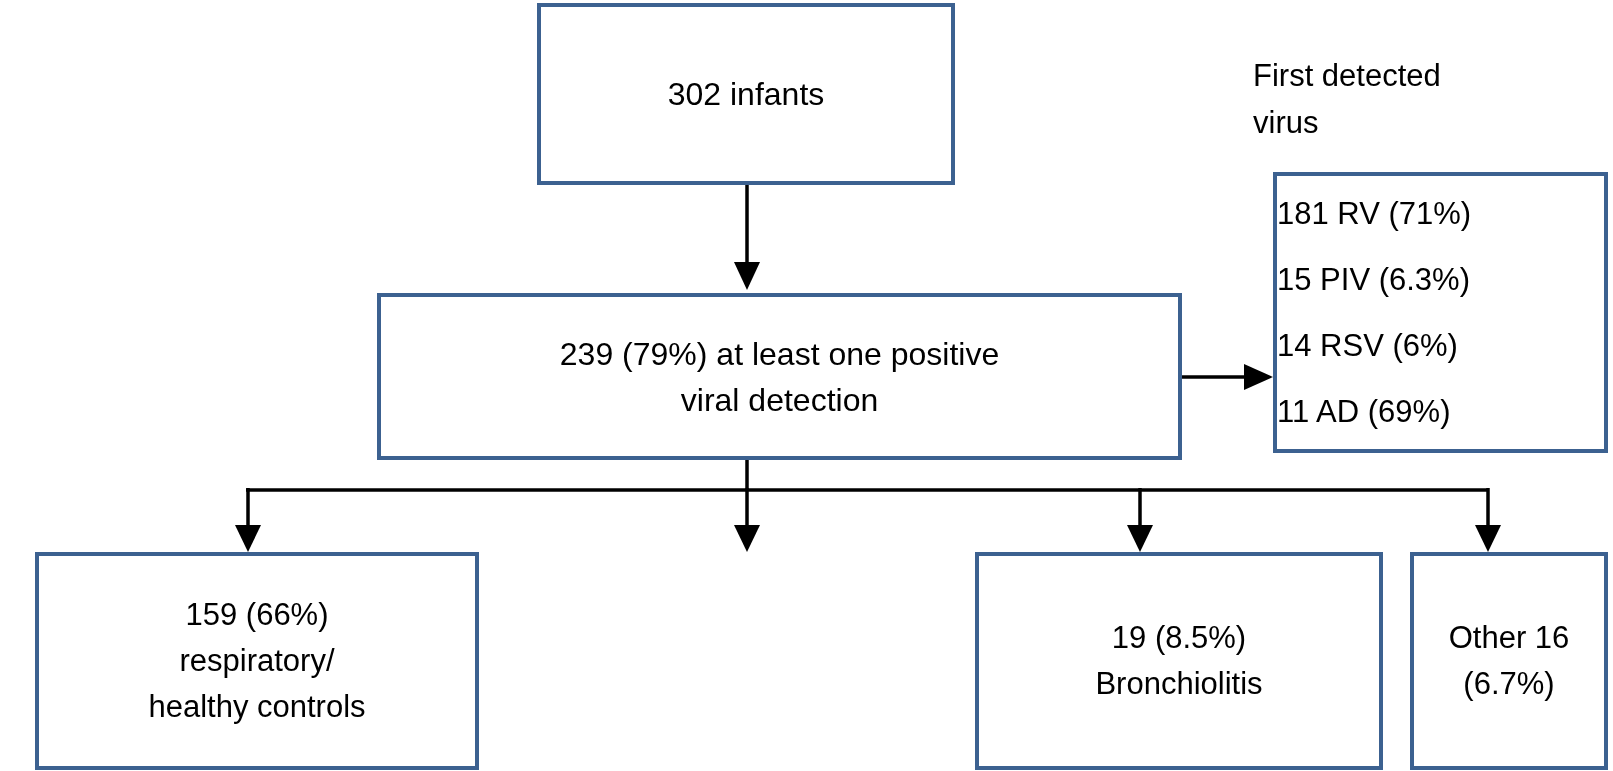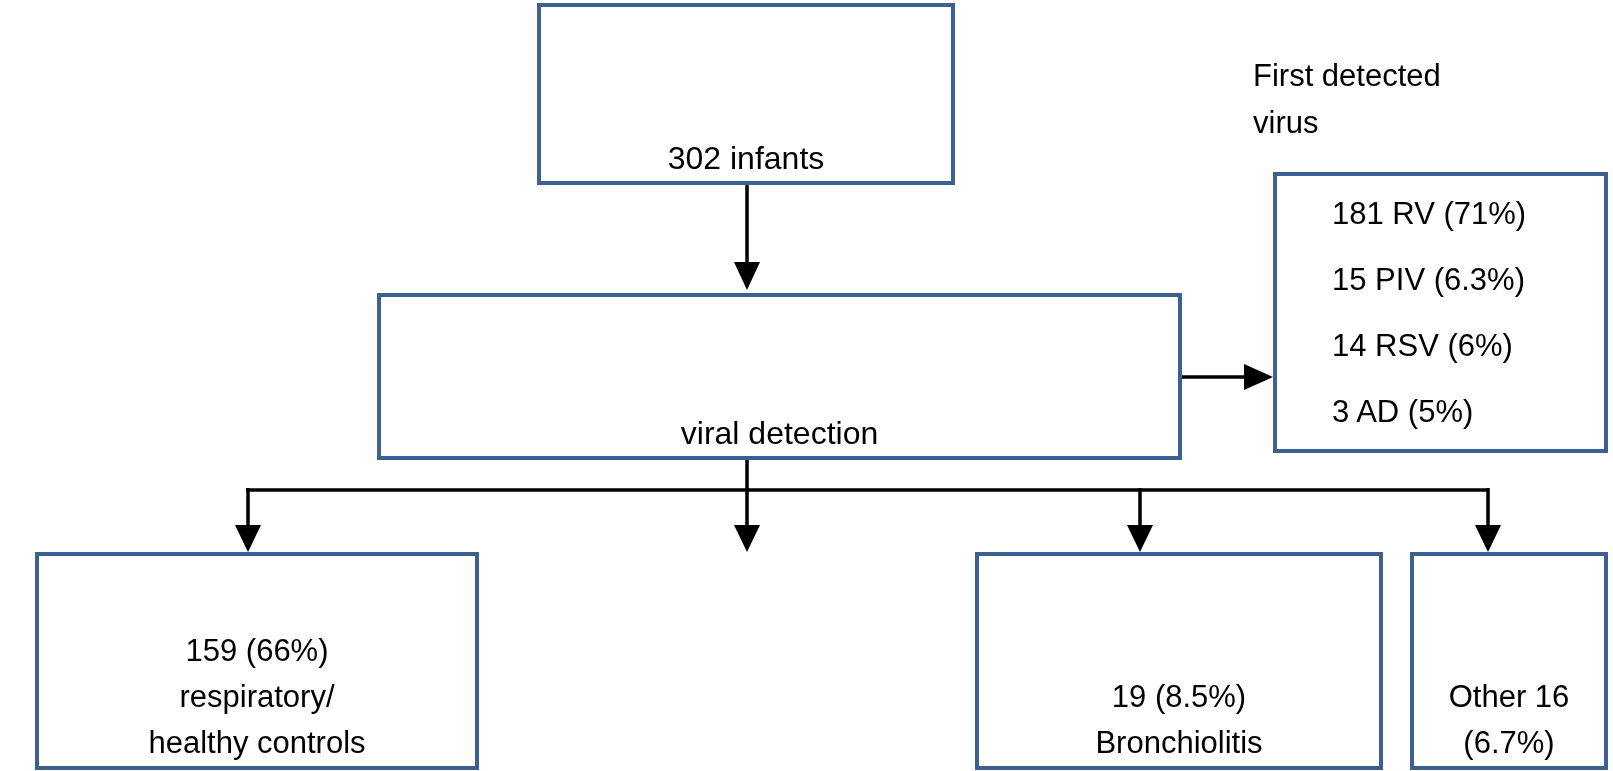--- a/index.html
+++ b/index.html
@@ -17,40 +17,39 @@
     overflow: hidden;
   }
   .box {
     position: absolute;
     box-sizing: border-box;
     border: 4px solid #3c6190;
     background: #ffffff;
     display: flex;
     flex-direction: column;
     align-items: center;
-    justify-content: flex-end;
+    justify-content: center;
     text-align: center;
     font-size: 31px;
     line-height: 46px;
   }
   .box .line { white-space: nowrap; }
 
   #box-infants   { left: 537px;  top: 3px;   width: 418px; height: 182px; font-size: 32px; }
   #box-detection { left: 377px;  top: 293px; width: 805px; height: 167px; font-size: 32px; }
 
   #virus-title {
     position: absolute;
     left: 1253px; top: 52px; width: 360px;
     font-size: 31px; line-height: 47px;
   }
   #box-virus {
     left: 1273px; top: 172px; width: 335px; height: 281px;
     align-items: flex-start;
     text-align: left;
-    padding-left: 55px;
     line-height: 66px;
     justify-content: center;
   }
 
   #box-outcome-0 { left: 3px;    top: 552px; width: 444px; height: 218px; margin-left: 32px; }
   #box-outcome-1 { left: 462px;  top: 552px; width: 491px; height: 218px; }
   #box-outcome-2 { left: 975px;  top: 552px; width: 408px; height: 218px; }
   #box-outcome-3 { left: 1410px; top: 552px; width: 198px; height: 218px; }
 
   #connector-layer {
@@ -103,33 +102,34 @@
       <line x1="1488" y1="488" x2="1488" y2="527"></line>
       <polygon points="1475,525 1501,525 1488,552"></polygon>
     </g>
   </svg>
 
   <div class="box" id="box-infants">
     <div class="line">302 infants</div>
   </div>
 
   <div class="box" id="box-detection">
+    <div class="line">239 (79%) at least one positive</div>
     <div class="line">viral detection</div>
   </div>
 
   <div id="virus-title">
     <div class="line">First detected</div>
     <div class="line">virus</div>
   </div>
 
   <div class="box" id="box-virus">
     <div class="line">181 RV (71%)</div>
     <div class="line">15 PIV (6.3%)</div>
     <div class="line">14 RSV (6%)</div>
-    <div class="line">3 AD (5%)</div>
+    <div class="line">11 AD (69%)</div>
   </div>
 
   <div class="box" id="box-outcome-0">
     <div class="line">159 (66%)</div>
     <div class="line">respiratory/</div>
     <div class="line">healthy controls</div>
   </div>
 
 
   <div class="box" id="box-outcome-2">

